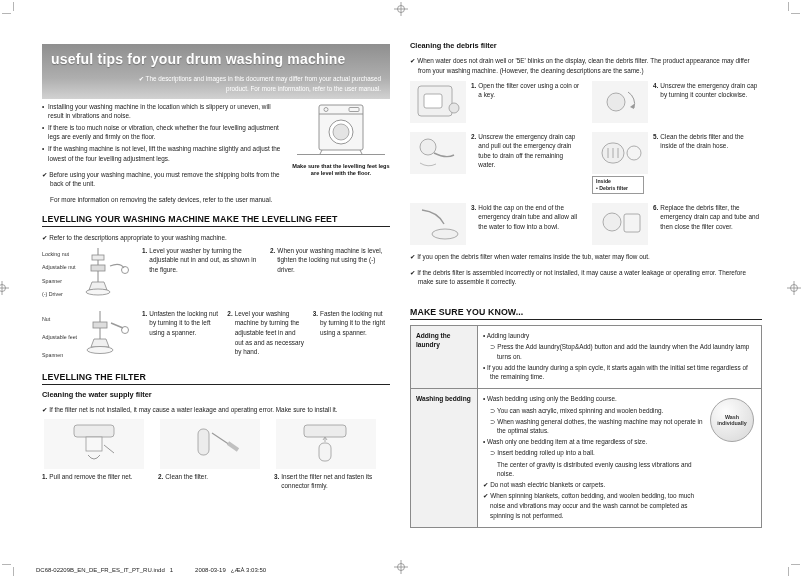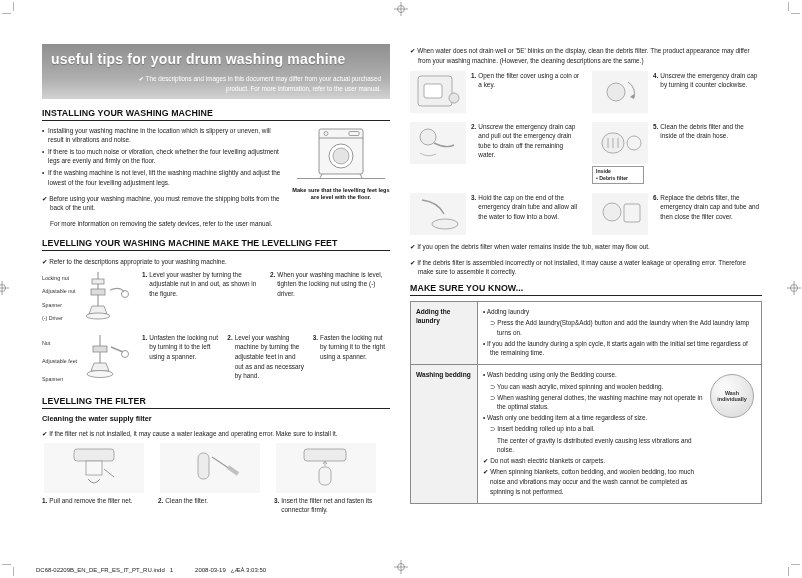--- a/index.html
+++ b/index.html
@@ -8,21 +8,21 @@
 
   
   .regmark{position:absolute;width:14px;height:14px}
   .crop{position:absolute;background:#b5b5b5}
 
   
   .col-left{position:absolute;left:42px;top:44px;width:348px}
   .col-right{position:absolute;left:410px;top:40px;width:352px}
 
   
-  .banner{background:linear-gradient(180deg,#8f8f8f,#aeaeae 62%,#d2d2d2);padding:7px 9px 5px;margin-bottom:9px}
+  .banner{background:linear-gradient(180deg,#8f8f8f,#aeaeae 62%,#d2d2d2);padding:7px 9px 5px;margin-bottom:3px}
   .banner-title{color:#fff;font-size:14px;font-weight:bold;letter-spacing:.2px;text-shadow:0 1px 1px rgba(0,0,0,.3);margin-bottom:7px}
   .banner-note{color:#fff;font-size:6.3px;line-height:1.55;text-align:right;padding-left:70px}
 
   .sec-heading{font-size:8.8px;font-weight:bold;letter-spacing:.1px;border-bottom:1.2px solid #222;padding:0 0 2px;margin:0 0 5px}
   .sub-heading{font-size:7.4px;font-weight:bold;margin:1px 0 4px}
 
   .body-text,.line,.check-line,ul.bullets li{font-size:6.4px;line-height:1.5;color:#222}
   .check-line{padding-left:8px;text-indent:-8px;margin-bottom:3px}
   .check-cont{margin-left:8px;margin-bottom:3px;font-size:6.4px;line-height:1.5;color:#222}
 
@@ -110,21 +110,20 @@
   <div class="crop" style="left:788px;top:567px;width:1px;height:9px"></div>
 
   <div class="col-left">
 
     <div class="banner">
       <div class="banner-title">useful tips for your drum washing machine</div>
       <div class="banner-note">✔ The descriptions and images in this document may differ from your actual purchased product. For more information, refer to the user manual.</div>
     </div>
 
     <div>
-      <h2 class="sec-heading">INSTALLING YOUR WASHING MACHINE</h2>
       <div class="install-row">
         <div class="install-text">
           <ul class="bullets">
             <li>Installing your washing machine in the location which is slippery or uneven, will result in vibrations and noise.</li>
             <li>If there is too much noise or vibration, check whether the four levelling adjustment legs are evenly and firmly on the floor.</li>
             <li>If the washing machine is not level, lift the washing machine slightly and adjust the lowest of the four levelling adjustment legs.</li>
           </ul>
           <p class="check-line">✔ Before using your washing machine, you must remove the shipping bolts from the back of the unit.</p>
           <p class="check-cont">For more information on removing the safety devices, refer to the user manual.</p>
         </div>
@@ -259,20 +258,21 @@
               <span class="txt">Insert the filter net and fasten its connector firmly.</span>
             </div>
         </div>
       </div>
     </div>
   </div>
 
   <div class="col-right">
 
     <div>
+      <div class="sub-heading">Cleaning the debris filter</div>
       <p class="check-line">✔ When water does not drain well or '5E' blinks on the display, clean the debris filter. The product appearance may differ from your washing machine. (However, the cleaning descriptions are the same.)</p>
 
       <div class="debris-grid">
         <div class="debris-step">
           <div class="debris-fig">
               <div class="debris-img">
             <svg width="52" height="40" viewBox="0 0 52 40">
                   <rect x="6" y="4" width="34" height="30" rx="3" fill="#f0f0f0" stroke="#999" stroke-width="0.8"></rect>
                   <rect x="12" y="12" width="18" height="14" rx="2" fill="#fff" stroke="#999" stroke-width="0.8"></rect>
                   <circle cx="42" cy="26" r="5" fill="#e6e6e6" stroke="#999" stroke-width="0.8"></circle>
@@ -360,21 +360,21 @@
               <span class="num">6.</span>
               <span class="txt">Replace the debris filter, the emergency drain cap and tube and then close the filter cover.</span>
             </div>
         </div>
       </div>
 
       <p class="check-line">✔ If you open the debris filter when water remains inside the tub, water may flow out.</p>
       <p class="check-line">✔ If the debris filter is assembled incorrectly or not installed, it may cause a water leakage or operating error. Therefore make sure to assemble it correctly.</p>
     </div>
 
-    <div style="margin-top:6px">
+    <div style="margin-top:20px">
       <h2 class="sec-heading">MAKE SURE YOU KNOW...</h2>
       <table class="know">
         <tbody>
             <tr>
           <td class="label">Adding the laundry</td>
           <td class="content">
             <p class="line">• Adding laundry</p>
             <p class="line lvl2">⊃ Press the Add laundry(Stop&amp;Add) button and add the laundry when the Add laundry lamp turns on.</p>
             <p class="line">• If you add the laundry during a spin cycle, it starts again with the initial set time regardless of the remaining time.</p>
           </td>

